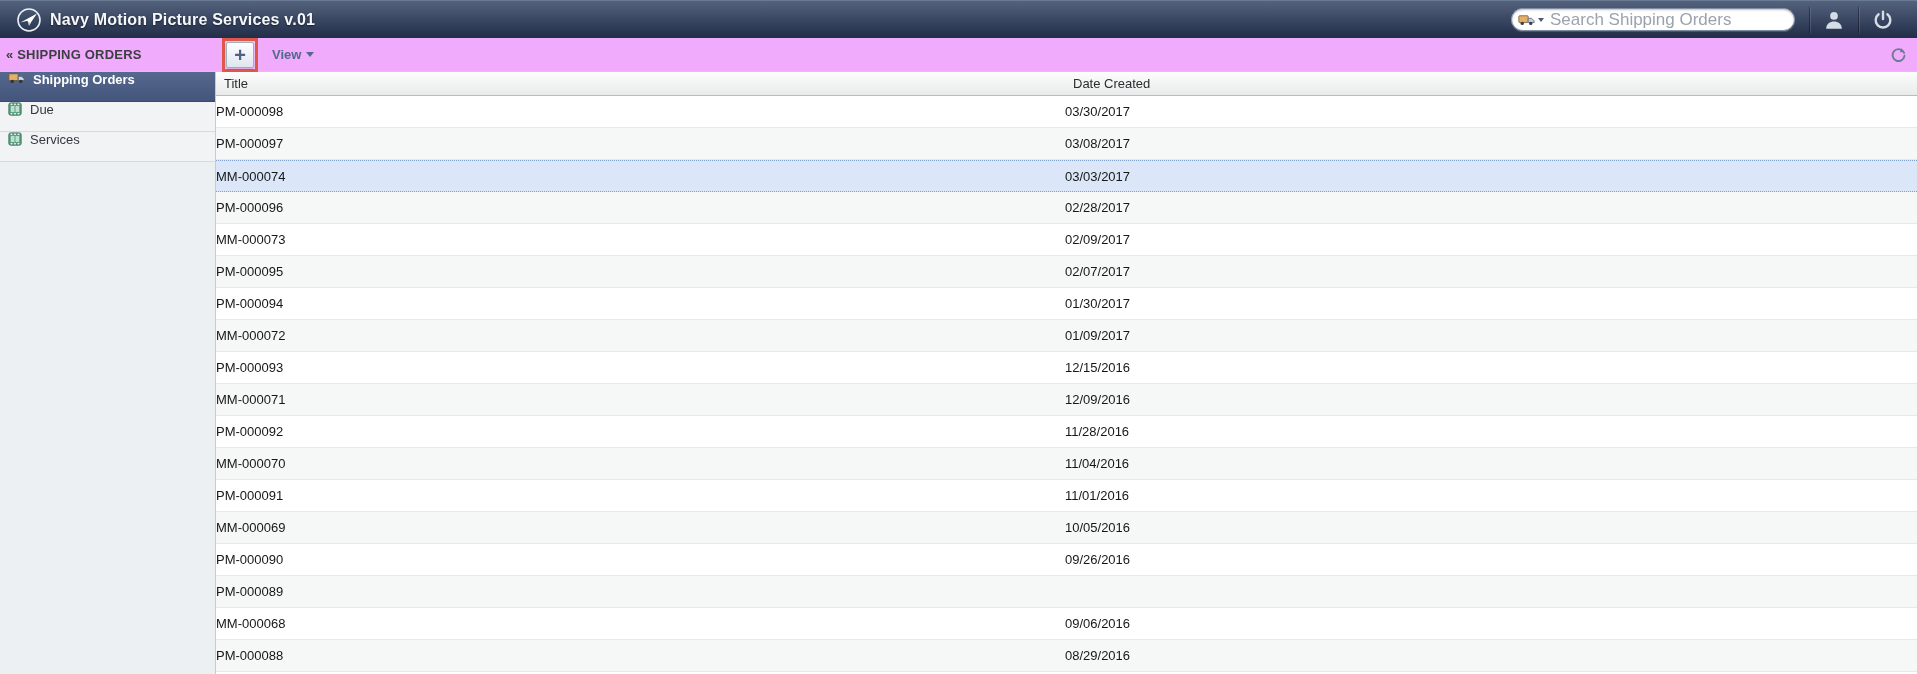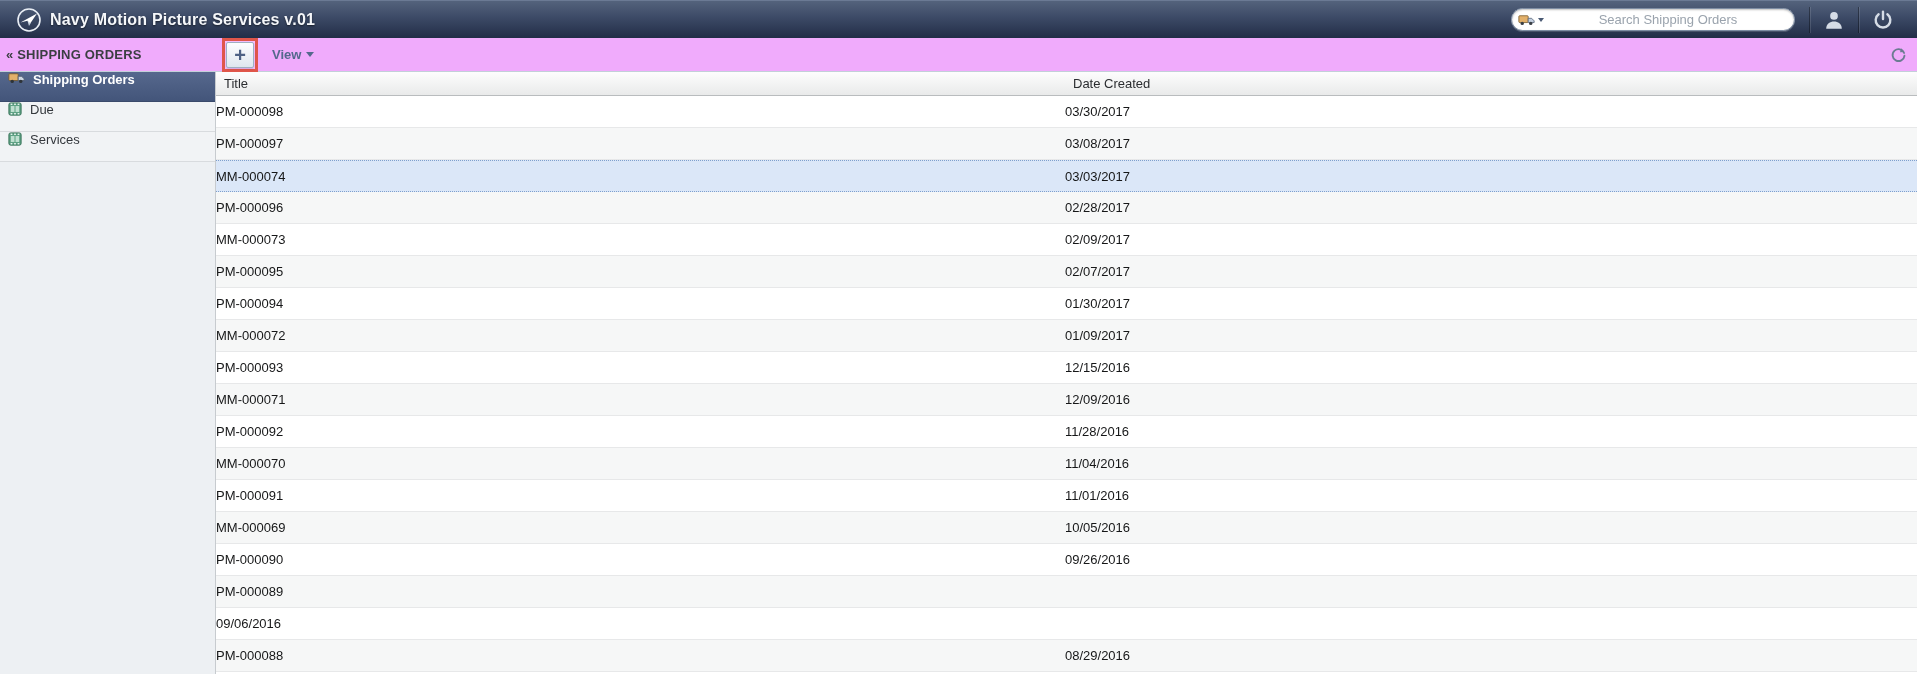--- a/index.html
+++ b/index.html
@@ -22,22 +22,22 @@
   .searchbox {
     position:relative; width:284px; height:23px; margin-right:14px;
     background:#fff; border:1px solid #7e8da3; border-radius:12px;
     box-shadow:inset 0 1px 2px rgba(0,0,0,.25), 0 1px 0 rgba(255,255,255,.15);
     display:flex; align-items:center; padding:0 8px 0 6px;
   }
   .search-scope { display:flex; align-items:center; cursor:pointer; margin-right:6px; }
   .scope-caret { width:0; height:0; border-left:3.5px solid transparent;
     border-right:3.5px solid transparent; border-top:4px solid #4a5a74; margin-left:3px; }
   .searchbox input {
-    border:none; outline:none; flex:1; font-size:13px;
-    font-family:"Liberation Sans", sans-serif; color:#333; background:transparent;text-align:center;
+    border:none; outline:none; flex:1; font-size:17px;
+    font-family:"Liberation Sans", sans-serif; color:#333; background:transparent;
   }
   .searchbox input::placeholder { color:#9aa3ad; }
   .hdr-divider { width:1px; height:26px; background:rgba(0,0,0,.35);
     box-shadow:1px 0 0 rgba(255,255,255,.12); }
   .hdr-iconbtn { width:48px; height:100%; display:flex; align-items:center;
     justify-content:center; cursor:pointer; }
 
   
   .toolbar {
     height:34px; width:100%; background:#f0abfc;
@@ -285,20 +285,21 @@
     <div class="cell">10/05/2016</div>
   </div>
         <div class="order-row">
     <div class="cell">PM-000090</div>
     <div class="cell">09/26/2016</div>
   </div>
         <div class="order-row">
     <div class="cell">PM-000089</div>
   </div>
         <div class="order-row">
+    <div class="cell">MM-000068</div>
     <div class="cell">09/06/2016</div>
   </div>
         <div class="order-row">
     <div class="cell">PM-000088</div>
     <div class="cell">08/29/2016</div>
   </div>
       </div>
   </div>
 </div>
 

